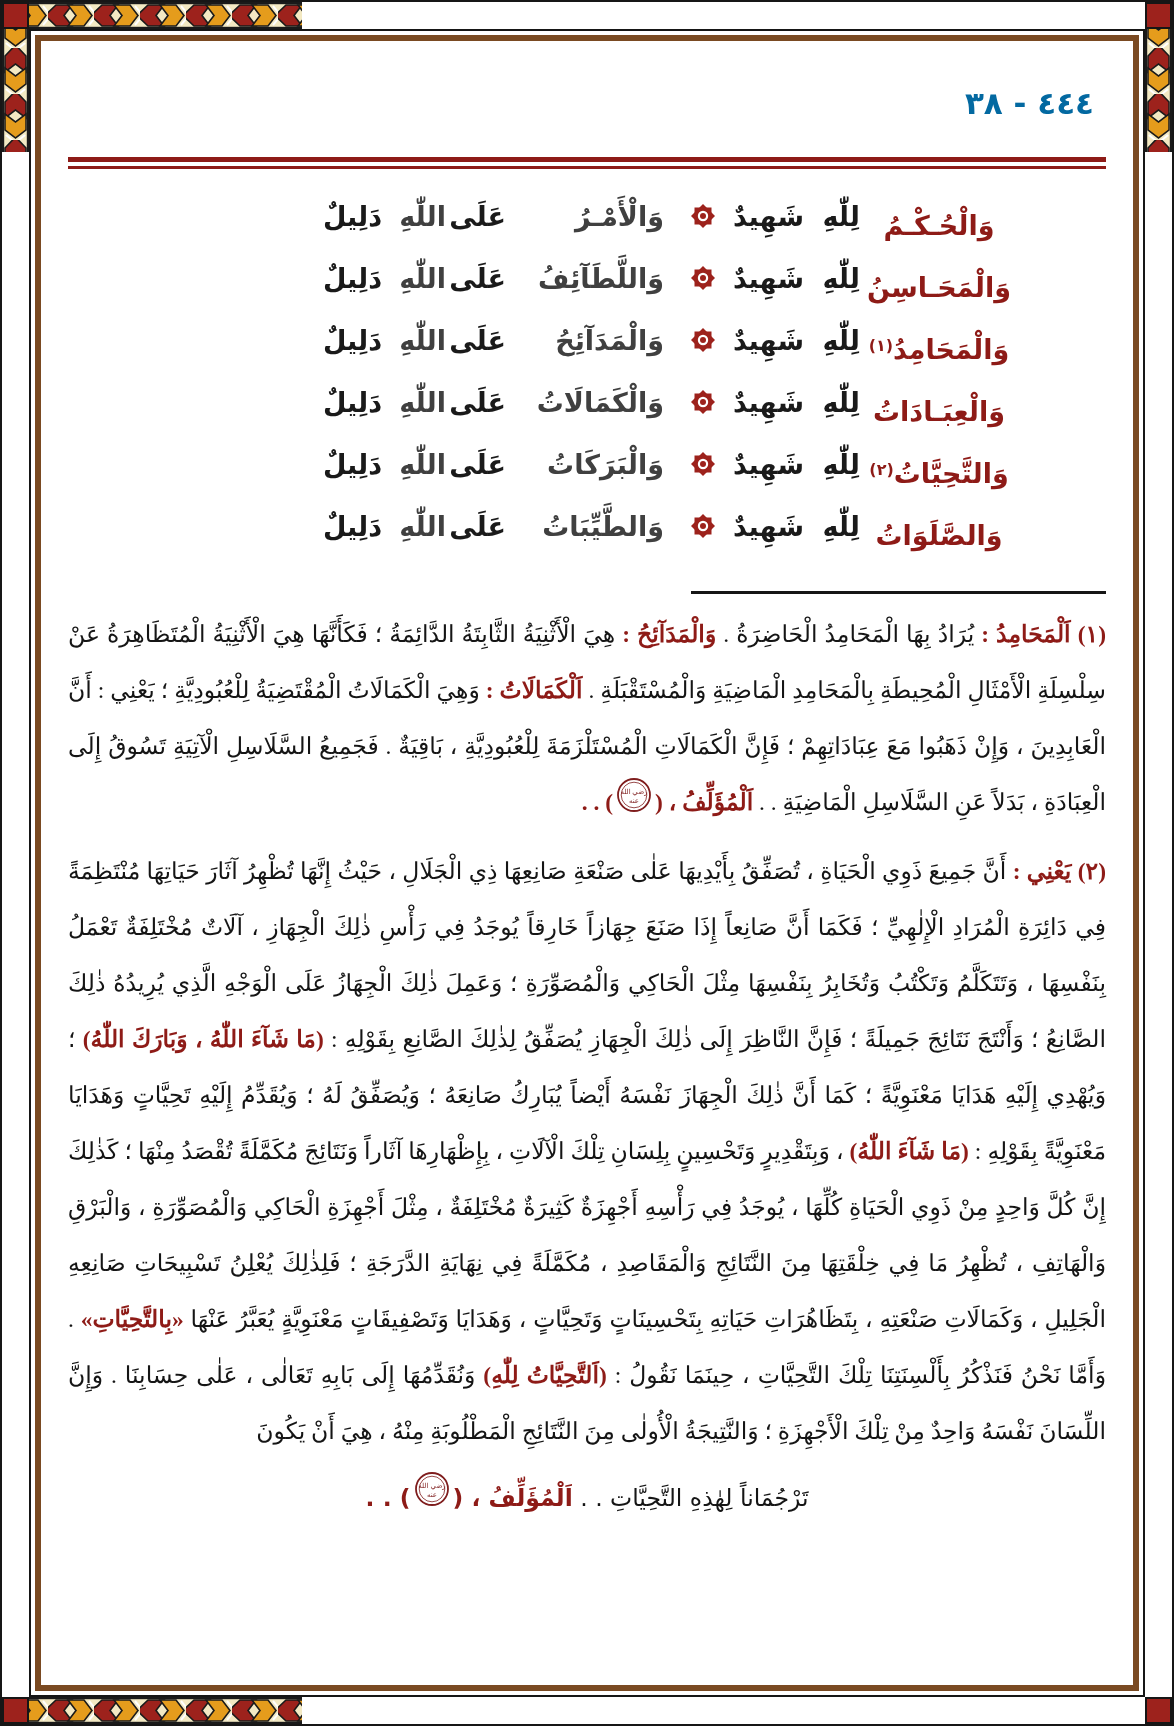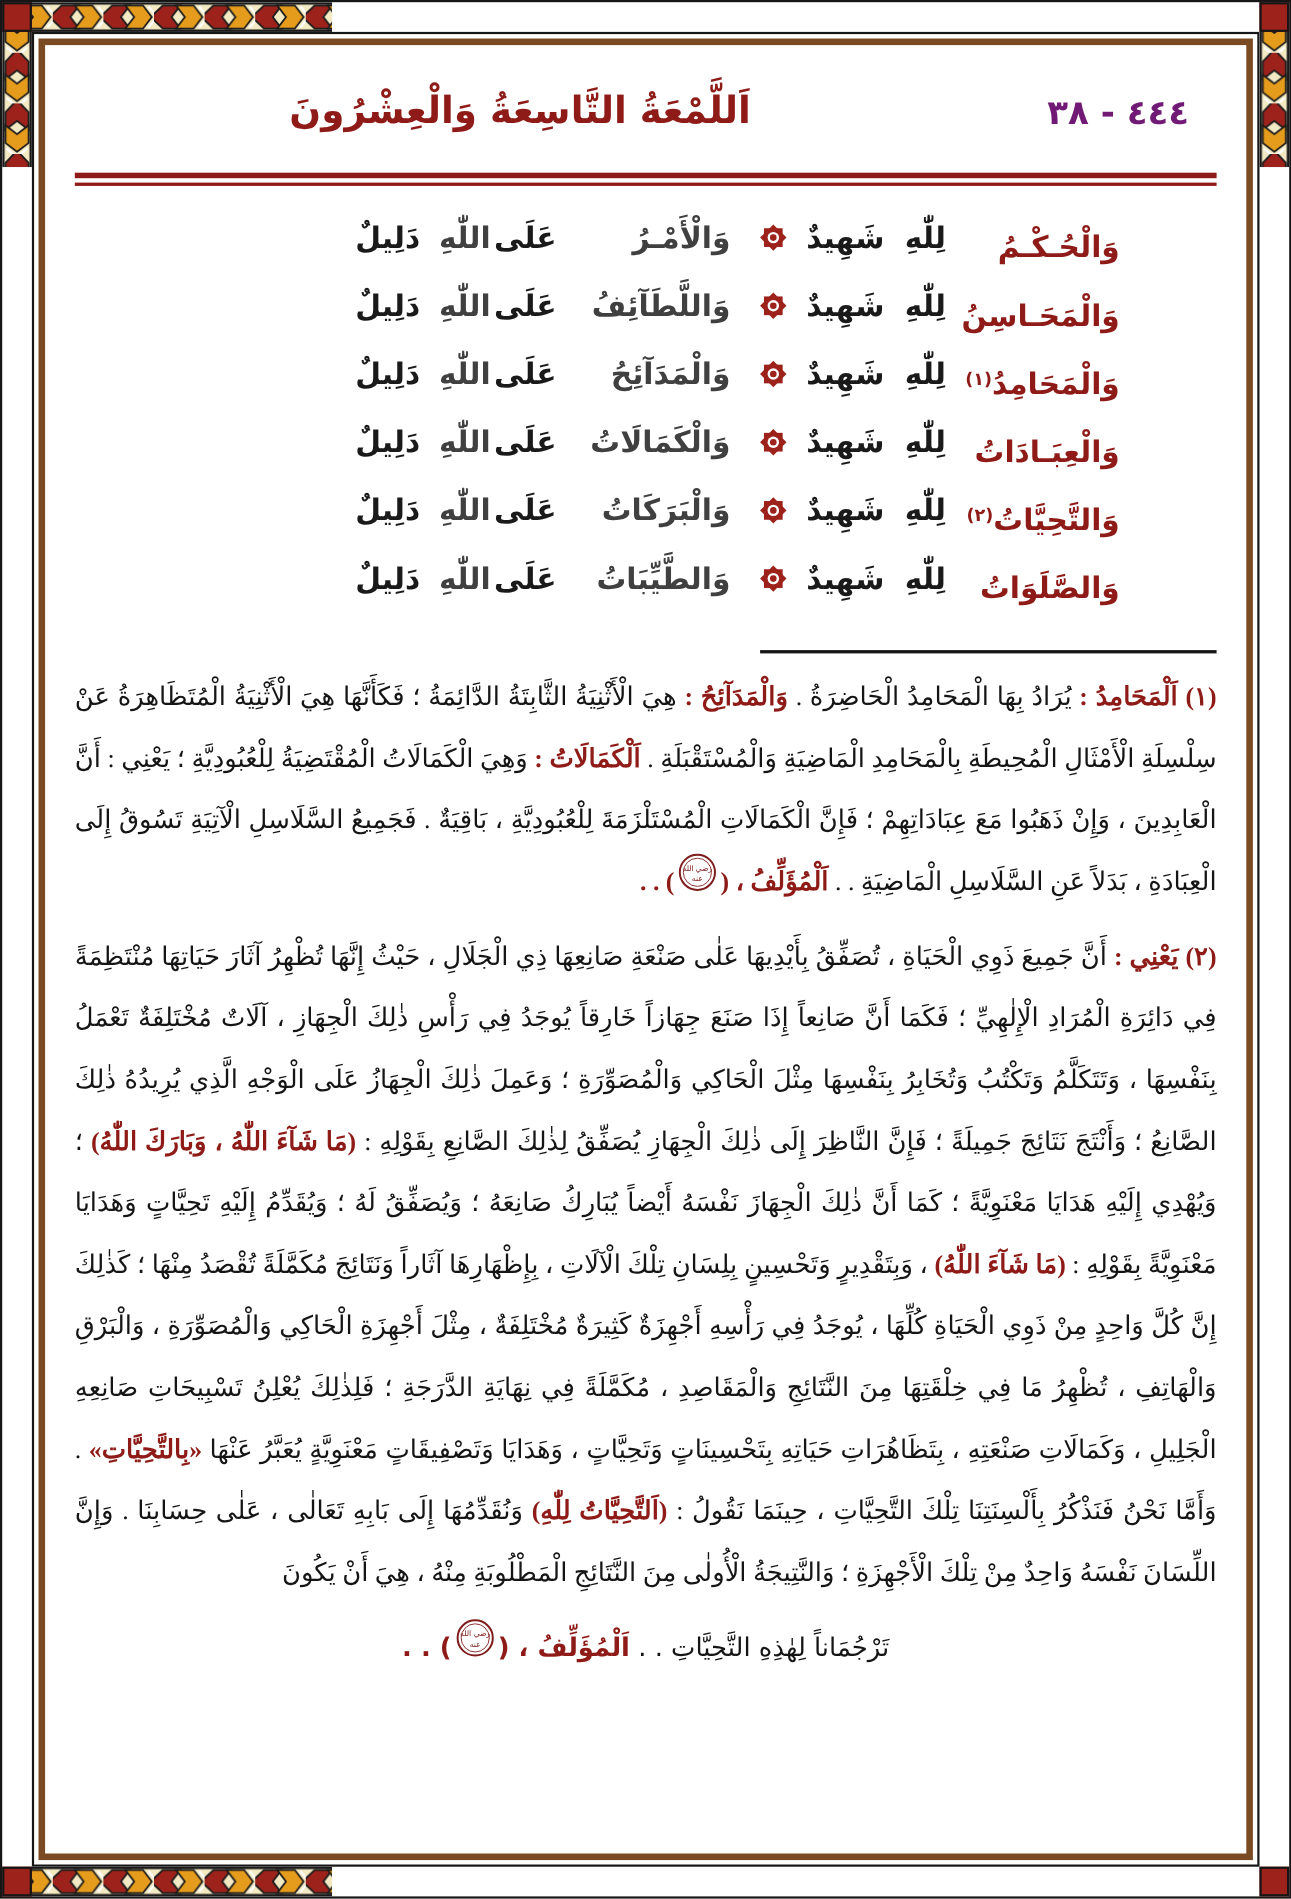--- a/index.html
+++ b/index.html
@@ -20,40 +20,40 @@
   .inner-line{position:absolute;inset:29px;border:2px solid #161616;pointer-events:none;}
   .brown-line{position:absolute;inset:35px;border:6px solid #7a4a22;pointer-events:none;}
 
   
   .content{
     position:absolute;top:43px;left:44px;right:44px;bottom:43px;
     padding:16px 24px 0 24px;direction:rtl;overflow:hidden;color:#151515;
   }
   .page-header{position:relative;height:92px;}
   .page-num{
-    position:absolute;right:25px;top:26px;color:#701a75;
+    position:absolute;right:12px;top:26px;color:#0369a1;
     font-size:31px;font-weight:bold;letter-spacing:1px;
   }
   .page-title{
     position:absolute;left:0;top:22px;width:78%;text-align:center;
     color:#8e1b17;font-size:34px;font-weight:bold;
   }
   .double-rule{
     height:4px;border-top:5px solid #8e1b17;border-bottom:3px solid #8e1b17;
     margin-top:6px;
   }
 
   
   .poem{width:696px;margin:16px 88px 0 auto;}
   .poem-row{
     display:grid;direction:rtl;align-items:center;height:62px;
     grid-template-columns:158px 56px 84px 56px 158px 60px 64px 60px;
   }
   .pcell{text-align:right;font-size:27px;font-weight:bold;white-space:nowrap;color:#1a1a1a;}
-  .c-subject{text-align:right;color:#8e1b17;margin-top:18px;}
+  .c-subject{text-align:center;color:#8e1b17;margin-top:18px;}
   .c-pred,.c-allah{color:#404040;}
   .c-star{line-height:0;}
   .fn-mark{font-size:16px;color:#8e1b17;vertical-align:8px;}
 
   
   .fn-sep{width:415px;height:3px;background:#161616;margin:34px 0 12px auto;}
   .footnote{
     margin:4px 0 10px 0;font-size:23.5px;line-height:56px;
     text-align:justify;color:#151515;font-family:Liberation Serif, serif;
   }
@@ -104,21 +104,20 @@
 <div class="corner tr"></div>
 <div class="corner bl"></div>
 <div class="corner br"></div>
 <div class="inner-line"></div>
 <div class="brown-line"></div>
 
 <div class="content">
 
   <div class="page-header">
     <div class="page-num">٤٤٤ - ٣٨</div>
-    <div class="page-title">اَللَّمْعَةُ التَّاسِعَةُ وَالْعِشْرُونَ</div>
   </div>
 
   <div class="double-rule"></div>
 
   <div class="poem" id="poem">
       <div class="poem-row">
         <div class="pcell c-subject"><span>وَالْحُـكْـمُ</span></div>
         <div class="pcell "><span>لِلّٰهِ</span></div>
         <div class="pcell "><span>شَهِيدٌ</span></div>
         <div class="pcell c-star">

